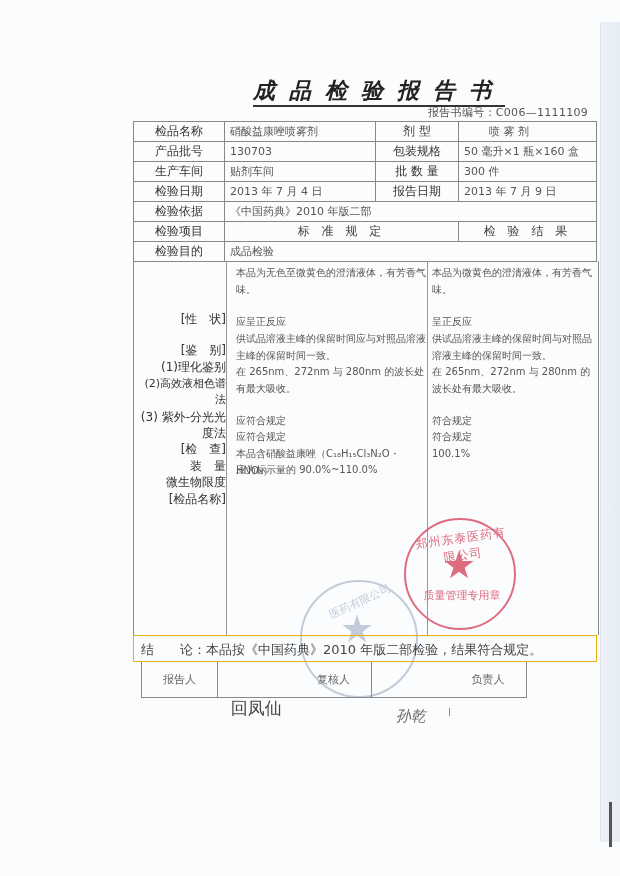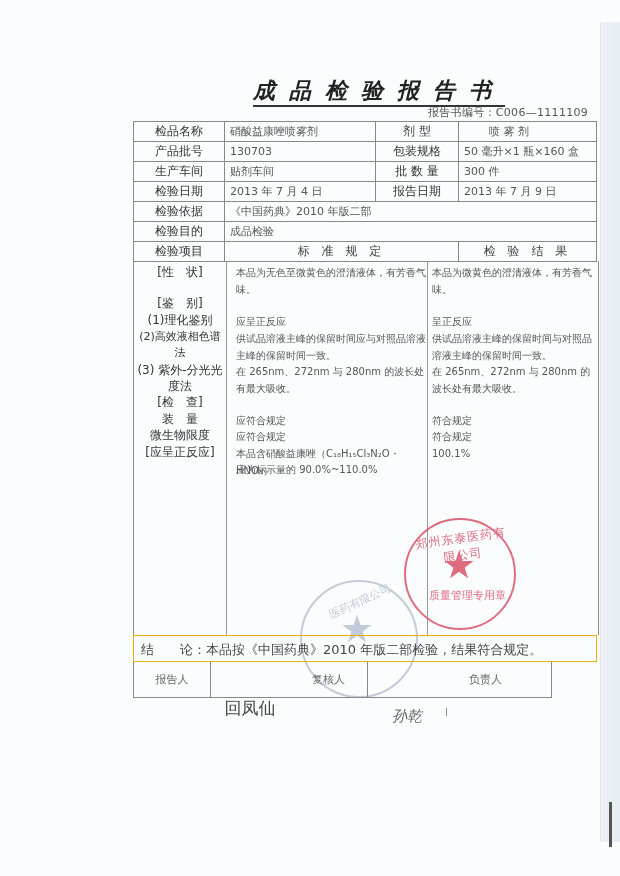--- a/index.html
+++ b/index.html
@@ -27,38 +27,38 @@
     position:absolute; left:428px; top:105px; font-size:11px; color:#555; letter-spacing:0.3px;
   }
   .tbl { position:absolute; left:133px; top:121px; width:464px; border-collapse:collapse; font-size:11px; }
   .tbl td { border:1px solid #888; padding:0 5px; height:19px; color:#555; white-space:nowrap;margin-top:33px; }
   .tbl td.lbl { color:#333; text-align:center; font-size:12px; width:80px; }
   .tbl td.lbl2 { color:#333; text-align:center; font-size:12px; width:72px; }
   .tbl td.ctr { text-align:left; }
   .tbl td.hdr { color:#444; text-align:center; font-size:12px; letter-spacing:4px; }
   .items-wrap { position:absolute; left:133px; top:261px; width:464px; height:374px; border-left:1px solid #888; border-right:1px solid #888; }
   .vline { position:absolute; top:0; bottom:0; width:0; border-left:1px solid #999; }
-  .itm { position:absolute; font-size:12px; color:#333; text-align:center; width:92px; line-height:16px; }
+  .itm { position:absolute; font-size:12px; color:#333; text-align:right; width:92px; line-height:16px;margin-top:47px; }
   .std, .res { position:absolute; font-size:10px; color:#555; line-height:17px; }
   .std { left:102px; width:190px; }
   .res { left:298px; width:160px; }
   .concl {
     position:absolute; left:133px; top:635px; width:464px; height:27px; border:1px solid #eab308;
     font-size:13px; color:#444; line-height:27px; box-sizing:border-box; padding-left:7px;
   }
-  .sign { position:absolute; left:133px; top:662px; width:419px; height:36px; border:1px solid #888; border-top:none; box-sizing:border-box; display:flex; }
+  .sign { position:absolute; left:141px; top:662px; width:386px; height:36px; border:1px solid #888; border-top:none; box-sizing:border-box; display:flex; }
   .sign div { border-right:1px solid #888; display:flex; align-items:center; justify-content:center; font-size:11px; color:#666; }
   .sign div:last-child { border-right:none; }
   .stamp-red {
     position:absolute; left:404px; top:518px; width:112px; height:112px; border-radius:50%;
     border:2px solid #d9536a; box-sizing:border-box; color:#d9536a; opacity:0.85;
   }
   .stamp-red .star { position:absolute; left:36px; top:26px; font-size:38px; line-height:38px; }
   .stamp-red .circ { position:absolute; left:6px; top:10px; width:100px; font-size:12px; text-align:center; transform:rotate(-8deg); letter-spacing:1px; }
-  .stamp-red .bottom { position:absolute; left:12px; top:68px; width:88px; font-size:11px; text-align:right; letter-spacing:0px; }
+  .stamp-red .bottom { position:absolute; left:12px; top:68px; width:88px; font-size:11px; text-align:center; letter-spacing:0px; }
   .stamp-blue {
     position:absolute; left:300px; top:580px; width:118px; height:118px; border-radius:50%;
     border:2px solid #a9b7cb; box-sizing:border-box; color:#a9b7cb; opacity:0.7;
   }
   .stamp-blue .star { position:absolute; left:38px; top:28px; font-size:38px; line-height:38px; }
   .stamp-blue .circ { position:absolute; left:10px; top:12px; width:96px; font-size:11px; text-align:center; transform:rotate(-25deg); }
   .sig { font-family:Liberation Serif, serif; color:#222;margin-top:46px; }
 </style>
 </head>
 <body>
@@ -95,27 +95,27 @@
     <td class="lbl">检验日期</td>
     <td>2013 年 7 月 4 日</td>
     <td class="lbl2">报告日期</td>
     <td>2013 年 7 月 9 日</td>
   </tr>
   <tr>
     <td class="lbl">检验依据</td>
     <td colspan="3">《中国药典》2010 年版二部</td>
   </tr>
   <tr>
-    <td class="lbl">检验目的</td>
-    <td colspan="3">成品检验</td>
-  </tr>
-  <tr>
     <td class="lbl">检验项目</td>
     <td colspan="2" class="hdr">标 准 规 定</td>
     <td class="hdr">检 验 结 果</td>
+  </tr>
+  <tr>
+    <td class="lbl">检验目的</td>
+    <td colspan="3">成品检验</td>
   </tr>
 </tbody>
   </table>
 
 <div class="items-wrap">
   <div class="vline" style="left:92px"></div>
   <div class="vline" style="left:293px"></div>
 
   <div class="itm" style="top:3px">[性　状]</div>
   <div class="std" style="top:3px">本品为无色至微黄色的澄清液体，有芳香气味。</div>
@@ -138,21 +138,21 @@
   <div class="itm" style="top:133px">[检　查]</div>
 
   <div class="itm" style="top:150px">装　量</div>
   <div class="std" style="top:151px">应符合规定</div>
   <div class="res" style="top:151px">符合规定</div>
 
   <div class="itm" style="top:166px">微生物限度</div>
   <div class="std" style="top:167px">应符合规定</div>
   <div class="res" style="top:167px">符合规定</div>
 
-  <div class="itm" style="top:183px">[应呈正反应]</div>
+  <div class="itm" style="top:183px">[检品名称]</div>
   <div class="std" style="top:184px">本品含硝酸益康唑（C₁₈H₁₅Cl₃N₂O・HNO₃）</div>
   <div class="std" style="top:200px">应为标示量的 90.0%~110.0%</div>
   <div class="res" style="top:184px">100.1%</div>
 </div>
 
 <div class="stamp-blue">
   <div class="circ">医药有限公司</div>
   <div class="star">★</div>
 </div>
 

